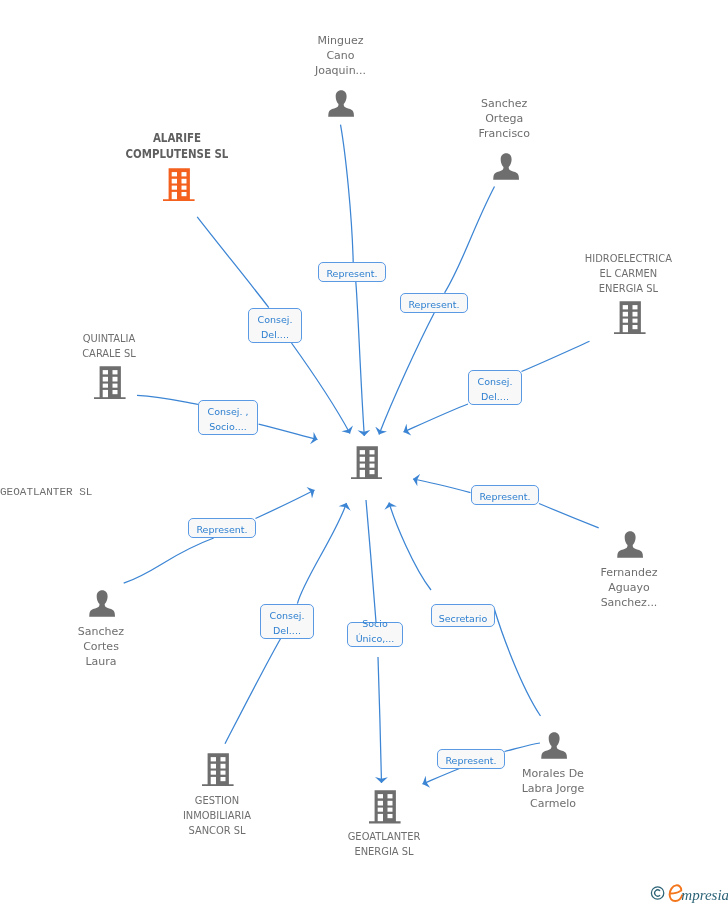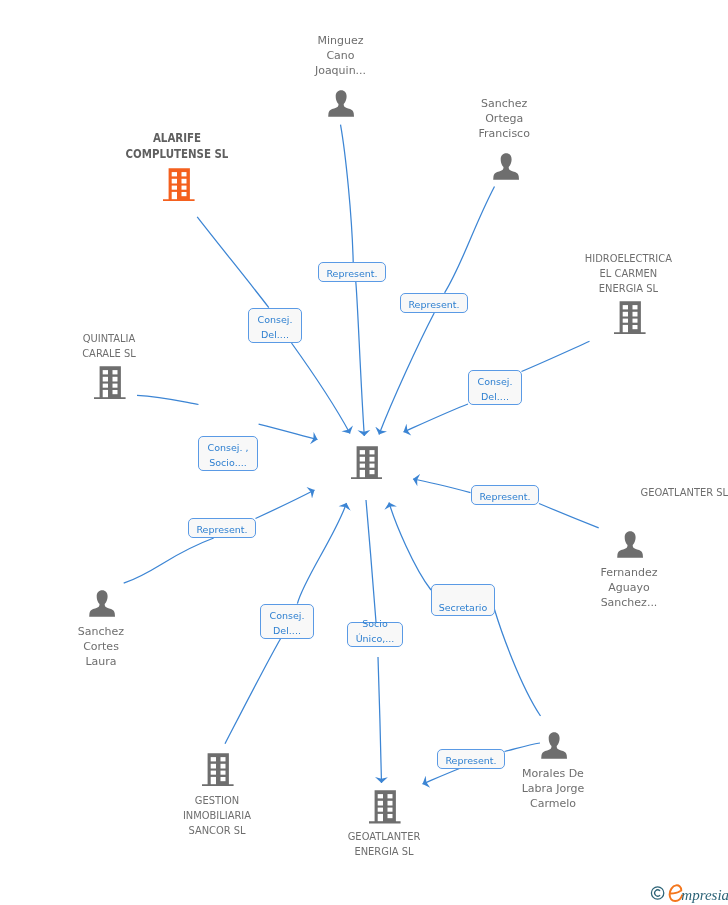--- a/index.html
+++ b/index.html
@@ -149,21 +149,21 @@
   <rect x="8.70" y="4.10" width="5.30" height="4.30"></rect>
   <rect x="18.50" y="4.10" width="5.00" height="4.30"></rect>
   <rect x="8.70" y="10.80" width="5.30" height="4.70"></rect>
   <rect x="18.50" y="10.80" width="5.00" height="4.70"></rect>
   <rect x="8.70" y="17.60" width="5.30" height="4.10"></rect>
   <rect x="18.50" y="17.60" width="5.00" height="4.10"></rect>
   <rect x="8.70" y="23.90" width="5.30" height="7.30"></rect>
   <rect x="18.50" y="24.00" width="5.00" height="4.20"></rect>
  </g>
 </svg></span>
-        <div class="caption" style="top: 485px; left: 0px; width: 728px; text-align: right; transform: translateX(0px);">
+        <div class="caption" style="top: 485px; left: 0px; width: 728px; text-align: left; transform: translateX(0px); font-family: Liberation Mono, monospace;">
           <div>GEOATLANTER SL</div>
         </div>
       </div>
       <div class="node person">
         <span class="icon" style="left: 89.3px; top: 589.8px;"><svg width="26" height="27" viewBox="0 0 26 27">
  <path fill="#6e6e6e" d="M13.2 0.2 C 9.9 0.2 7.7 2.6 7.7 6.2 C 7.7 10.0 9.4 13.1 10.5 13.9
    C 10.5 15.2 10.2 16.3 9.4 17.0 C 8.0 18.2 4.4 18.6 2.4 19.9 C 1.0 20.8 0.6 22.2 0.45 23.6
    L 0.20 26.80 L 26.0 26.80 L 25.75 23.6 C 25.6 22.2 25.2 20.8 23.8 19.9
    C 21.8 18.6 18.2 18.2 16.8 17.0 C 16.0 16.3 15.7 15.2 15.7 13.9
    C 16.8 13.1 18.6 10.0 18.6 6.2 C 18.6 2.6 16.5 0.2 13.2 0.2 Z"></path>
@@ -250,39 +250,39 @@
       <div class="elabel" style="left: 318px; top: 262px; width: 68px; height: 20px;">
         <span>Represent.</span>
       </div>
       <div class="elabel" style="left: 400px; top: 293px; width: 68px; height: 20px;">
         <span>Represent.</span>
       </div>
       <div class="elabel" style="left: 468px; top: 370px; width: 54px; height: 35px;">
         <span>Consej.</span>
         <span>Del....</span>
       </div>
-      <div class="elabel" style="left: 198px; top: 400px; width: 60px; height: 35px; margin-top: 36px;">
+      <div class="elabel" style="left: 198px; top: 400px; width: 60px; height: 35px;">
         <span>Consej. ,</span>
         <span>Socio....</span>
       </div>
       <div class="elabel" style="left: 188px; top: 518px; width: 68px; height: 20px;">
         <span>Represent.</span>
       </div>
       <div class="elabel" style="left: 471px; top: 485px; width: 68px; height: 20px;">
         <span>Represent.</span>
       </div>
       <div class="elabel" style="left: 260px; top: 604px; width: 54px; height: 35px;">
         <span>Consej.</span>
         <span>Del....</span>
       </div>
       <div class="elabel" style="left: 347px; top: 622px; width: 56px; height: 25px;">
         <span>Socio</span>
         <span>Único,...</span>
       </div>
-      <div class="elabel" style="left: 431px; top: 584px; width: 64px; height: 32px;">
+      <div class="elabel" style="left: 431px; top: 604px; width: 64px; height: 23px;">
         <span>Secretario</span>
       </div>
       <div class="elabel" style="left: 437px; top: 749px; width: 68px; height: 20px;">
         <span>Represent.</span>
       </div>
     </div>
   <div id="footer">
     <svg width="78" height="22" viewBox="0 0 78 22">
       <g>
         <circle cx="7.6" cy="11.0" r="6.2" fill="none" stroke="#2c6377" stroke-width="1.25"></circle>

